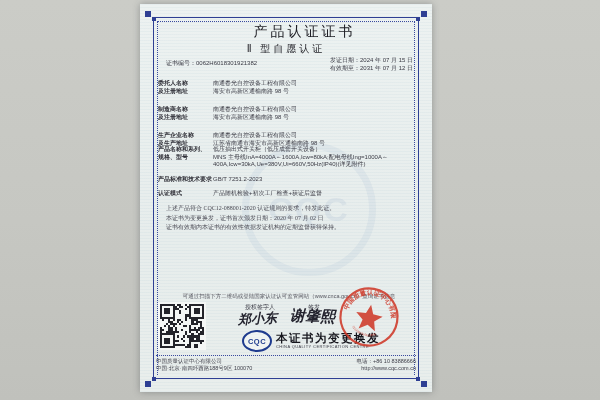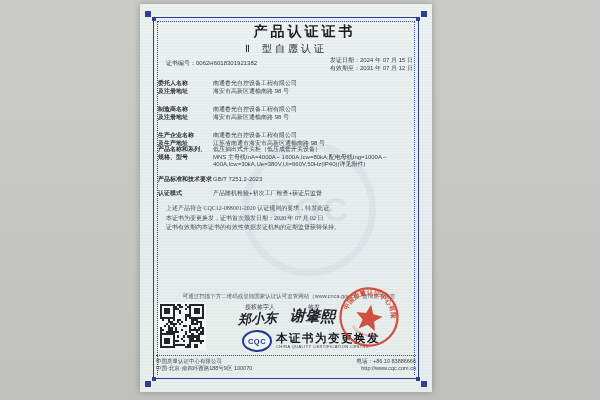--- a/index.html
+++ b/index.html
@@ -11,22 +11,22 @@
   .paper{
     position:absolute;left:140px;top:4px;width:292px;height:388px;
     background:
       repeating-linear-gradient(180deg,rgba(160,190,205,0.10) 0 1px,rgba(255,255,255,0) 1px 3px),
       linear-gradient(180deg,#edf2f1 0%,#e7edec 60%,#e9eeec 100%);
     box-shadow:0 0 7px rgba(40,45,55,0.35);
   }
   .border-outer{position:absolute;left:13px;top:13px;right:13px;bottom:13px;border:1.6px solid #2e3f93;}
   .border-inner{position:absolute;left:17px;top:17px;right:17px;bottom:17px;border:1px dotted #3a4ba0;border-bottom:none;}
   .csq{position:absolute;background:#2e3f93;}
-  .title{position:absolute;left:0;right:0;top:19px;text-align:center;font-size:14px;font-weight:bold;letter-spacing:3px;color:#1c1c22;margin-left:37px;}
-  .subtitle{position:absolute;left:0;right:0;top:38px;text-align:center;font-size:10px;letter-spacing:3px;color:#26262c;font-family:Liberation Mono, monospace;}
+  .title{position:absolute;left:0;right:0;top:19px;text-align:center;font-size:14px;font-weight:normal;letter-spacing:3px;color:#1c1c22;margin-left:37px;}
+  .subtitle{position:absolute;left:0;right:0;top:38px;text-align:center;font-size:10px;letter-spacing:3px;color:#26262c;}
   .certno{position:absolute;left:26px;top:55px;font-size:6px;color:#3a3a44;}
   .dates{position:absolute;left:190px;top:52px;font-size:6px;line-height:8px;color:#3a3a44;white-space:pre-line;}
   .field{position:absolute;left:18px;right:15px;display:flex;font-size:6px;line-height:7.5px;}
   .flabel{width:55px;flex:none;font-weight:bold;color:#2e2e36;white-space:pre-line;}
   .fvalue{flex:1;color:#3c3c46;white-space:pre-line;}
   .r1{top:76px}.r2{top:102px}.r3{top:128px}.r4{top:142px}.r5{top:172px}.r6{top:186px}
   .statement{position:absolute;left:26px;top:200px;font-family:"Liberation Serif","DejaVu Serif",serif;font-size:6px;line-height:9.5px;color:#4a4a54;}
   .qrnote{position:absolute;left:30px;right:24px;top:289px;text-align:center;font-size:5.5px;color:#55555e;}
   .qr{position:absolute;left:18px;top:298px;width:48px;height:48px;background:#f4f6f5;padding:2px;box-sizing:border-box;display:grid;grid-template-columns:repeat(21,1fr);grid-template-rows:repeat(21,1fr);}
   .qr div{background:transparent}.qr div.b{background:#23232a}

